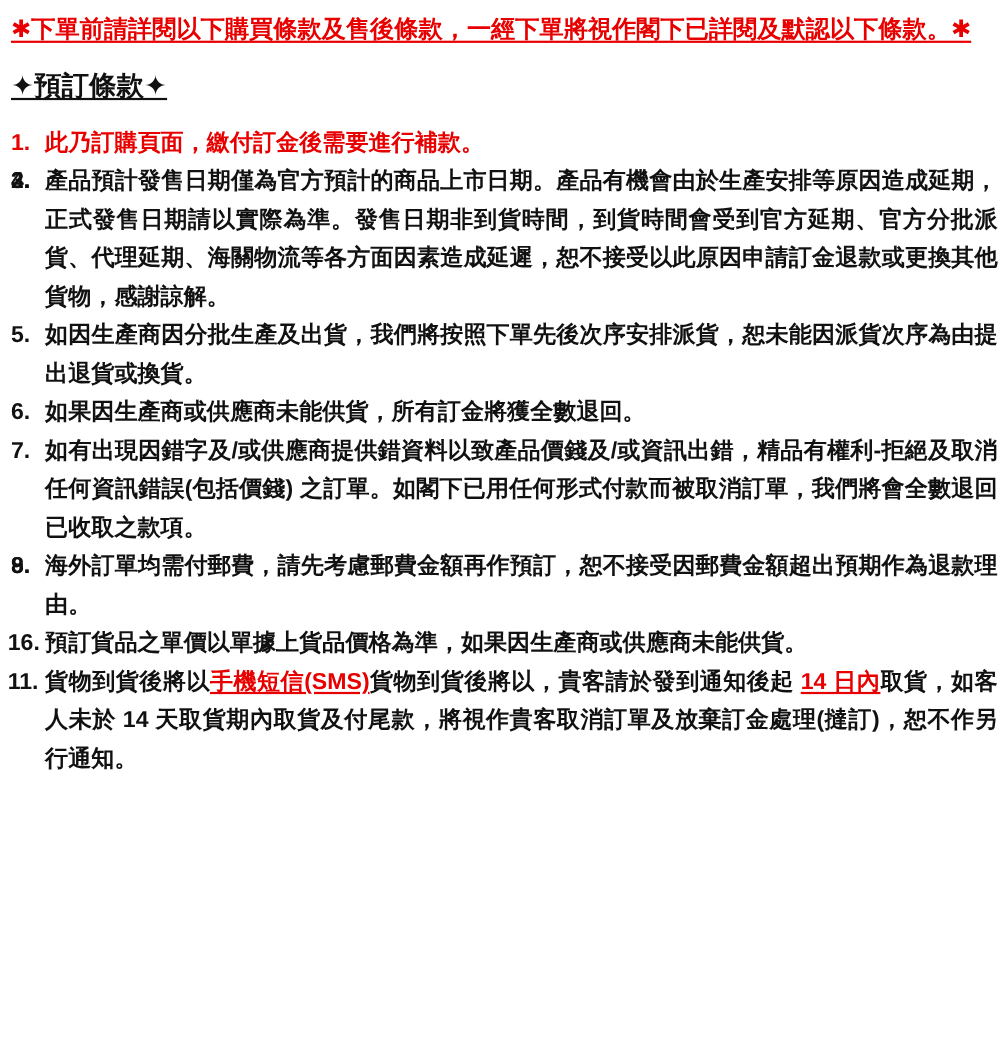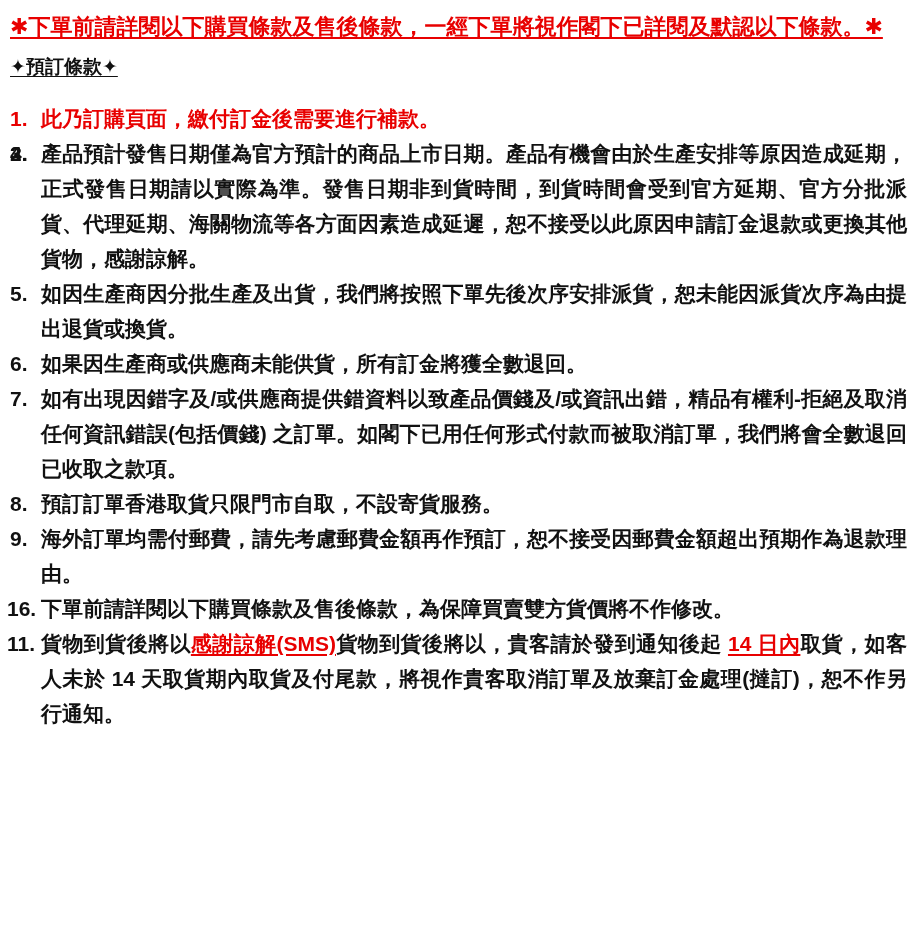--- a/index.html
+++ b/index.html
@@ -28,22 +28,22 @@
     margin: 0;
     font-size: 22px;
     line-height: 27px;
     color: var(--red);
     text-decoration: underline;
     text-underline-offset: 3px;
     white-space: nowrap;
     letter-spacing: 0;
   }
   .section-title {
-    margin: 14px 0 0 0;
-    font-size: 19px;
+    margin: 25px 0 0 0;
+    font-size: 25px;
     line-height: 26px;
     color: var(--ink);
   }
   .section-title span {
     text-decoration: underline;
     text-underline-offset: 3px;
   }
   ol.terms {
     margin: 21px 0 0 0;
     padding: 0;
@@ -84,18 +84,18 @@
   </h2>
 
   <ol class="terms">
       <li class="red-item"><span class="num">1.</span><span><span>此乃訂購頁面，繳付訂金後需要進行補款。</span></span></li>
       <li><span class="num">2.</span></li>
       <li><span class="num">3.</span></li>
       <li><span class="num">4.</span><span><span>產品預計發售日期僅為官方預計的商品上市日期。產品有機會由於生產安排等原因造成延期，正式發售日期請以實際為準。發售日期非到貨時間，到貨時間會受到官方延期、官方分批派貨、代理延期、海關物流等各方面因素造成延遲，恕不接受以此原因申請訂金退款或更換其他貨物，感謝諒解。</span></span></li>
       <li><span class="num">5.</span><span><span>如因生產商因分批生產及出貨，我們將按照下單先後次序安排派貨，恕未能因派貨次序為由提出退貨或換貨。</span></span></li>
       <li><span class="num">6.</span><span><span>如果因生產商或供應商未能供貨，所有訂金將獲全數退回。</span></span></li>
       <li><span class="num">7.</span><span><span>如有出現因錯字及/或供應商提供錯資料以致產品價錢及/或資訊出錯，精品有權利-拒絕及取消任何資訊錯誤(包括價錢) 之訂單。如閣下已用任何形式付款而被取消訂單，我們將會全數退回已收取之款項。</span></span></li>
-      <li><span class="num">8.</span><span><span>預訂訂單香港取貨只限門市自取，不設寄貨服務。</span></span></li>
+      <li><span class="num">8.</span></li>
       <li><span class="num">9.</span><span><span>海外訂單均需付郵費，請先考慮郵費金額再作預訂，恕不接受因郵費金額超出預期作為退款理由。</span></span></li>
-      <li><span class="num">16.</span><span><span>下單前請詳閱以下購買條款及售後條款，為保障買賣雙方貨價將不作修改。</span></span></li>
-      <li><span class="num">11.</span><span><span>貨物到貨後將以</span><span class="red-u">感謝諒解(SMS)</span><span>貨物到貨後將以，貴客請於發到通知後起 </span><span class="red-u">14 日內</span><span>取貨，如客人未於 14 天取貨期內取貨及付尾款，將視作貴客取消訂單及放棄訂金處理(撻訂)，恕不作另行通知。</span></span></li>
+      <li><span class="num">16.</span><span><span>預訂貨品之單價以單據上貨品價格為準，如果因生產商或供應商未能供貨。</span></span></li>
+      <li><span class="num">11.</span><span><span>貨物到貨後將以</span><span class="red-u">手機短信(SMS)</span><span>貨物到貨後將以，貴客請於發到通知後起 </span><span class="red-u">14 日內</span><span>取貨，如客人未於 14 天取貨期內取貨及付尾款，將視作貴客取消訂單及放棄訂金處理(撻訂)，恕不作另行通知。</span></span></li>
     </ol>
 </div>
 
 </body></html>

